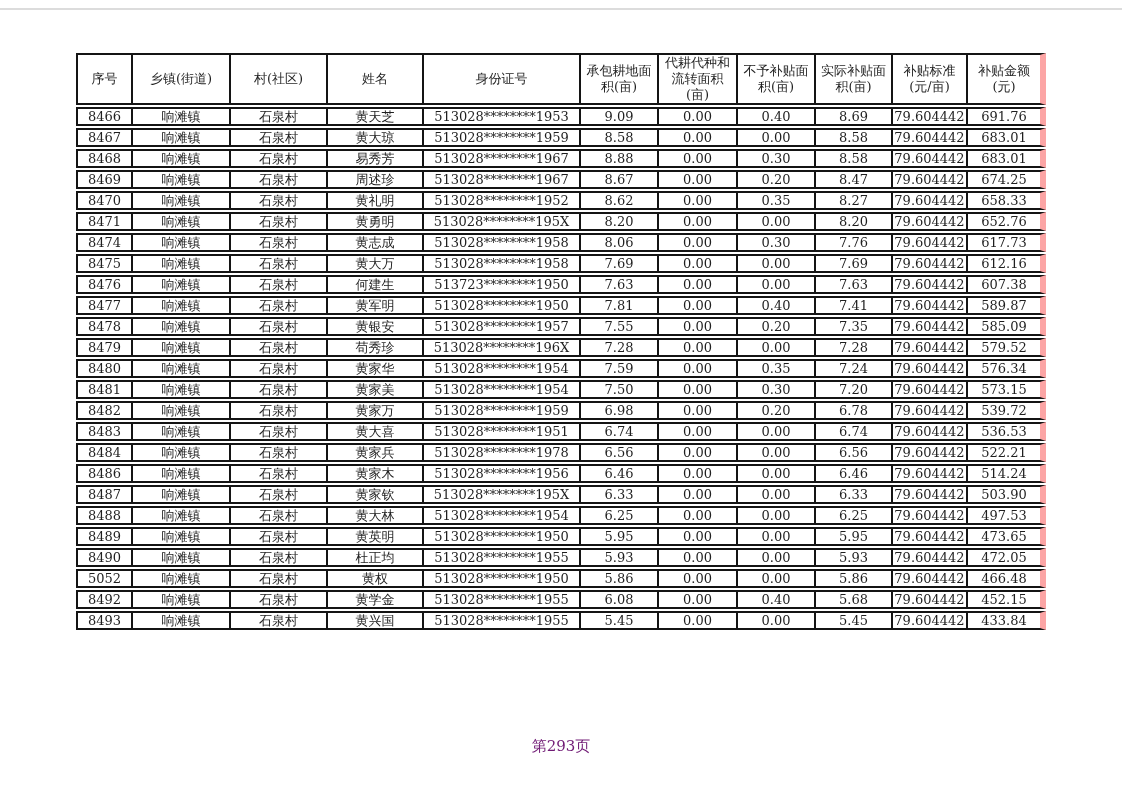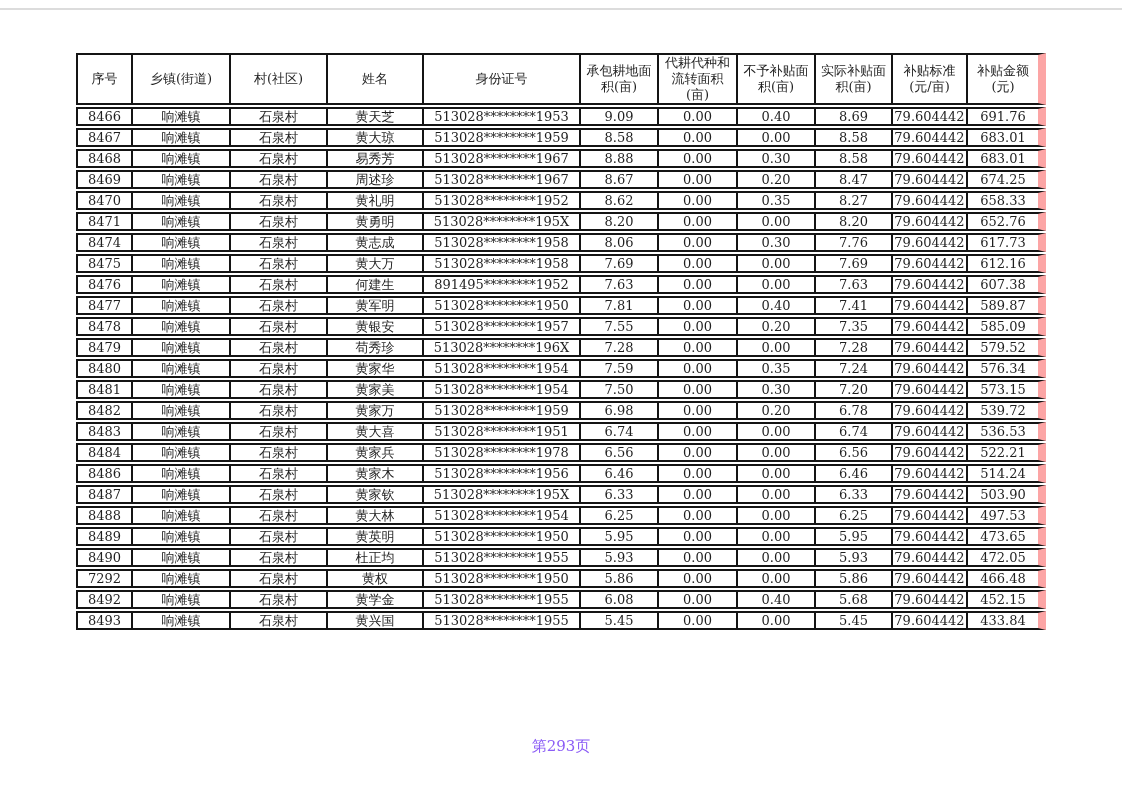--- a/index.html
+++ b/index.html
@@ -42,21 +42,21 @@
     text-align: center;
     vertical-align: middle;
     font-weight: normal;
     font-size: 13px;
     padding: 0 1px;
     overflow: hidden;
     color: #1f1f1f;
   }
   .subsidy-table th:last-child,
   .subsidy-table td:last-child {
-    border-right: 8px solid #fca5a5;
+    border-right: 6px solid #fca5a5;
   }
   .subsidy-table th {
     height: 44px;
     line-height: 16px;
   }
   .subsidy-table td {
     height: 15px;
     line-height: 15px;
     white-space: nowrap;
   }
@@ -71,21 +71,21 @@
   col.c9  { width: 77px; }
   col.c10 { width: 75px; }
   col.c11 { width: 80px; }
   .page-footer {
     position: absolute;
     left: 0;
     right: 0;
     top: 737px;
     text-align: center;
     font-size: 15px;
-    color: #8b5cf6;
+    color: #701a75;
   }
 </style>
 </head>
 <body>
 
 <div class="page">
   <div class="page-top-edge"></div>
 
   <table class="subsidy-table">
     <colgroup>
@@ -219,21 +219,21 @@
       <td>0.00</td>
       <td>7.69</td>
       <td>79.604442</td>
       <td>612.16</td>
     </tr>
         <tr>
       <td>8476</td>
       <td>响滩镇</td>
       <td>石泉村</td>
       <td>何建生</td>
-      <td>891495********1952</td>
+      <td>513723********1950</td>
       <td>7.63</td>
       <td>0.00</td>
       <td>0.00</td>
       <td>7.63</td>
       <td>79.604442</td>
       <td>607.38</td>
     </tr>
         <tr>
       <td>8477</td>
       <td>响滩镇</td>
@@ -397,21 +397,21 @@
       <td>杜正均</td>
       <td>513028********1955</td>
       <td>5.93</td>
       <td>0.00</td>
       <td>0.00</td>
       <td>5.93</td>
       <td>79.604442</td>
       <td>472.05</td>
     </tr>
         <tr>
-      <td>7292</td>
+      <td>5052</td>
       <td>响滩镇</td>
       <td>石泉村</td>
       <td>黄权</td>
       <td>513028********1950</td>
       <td>5.86</td>
       <td>0.00</td>
       <td>0.00</td>
       <td>5.86</td>
       <td>79.604442</td>
       <td>466.48</td>

